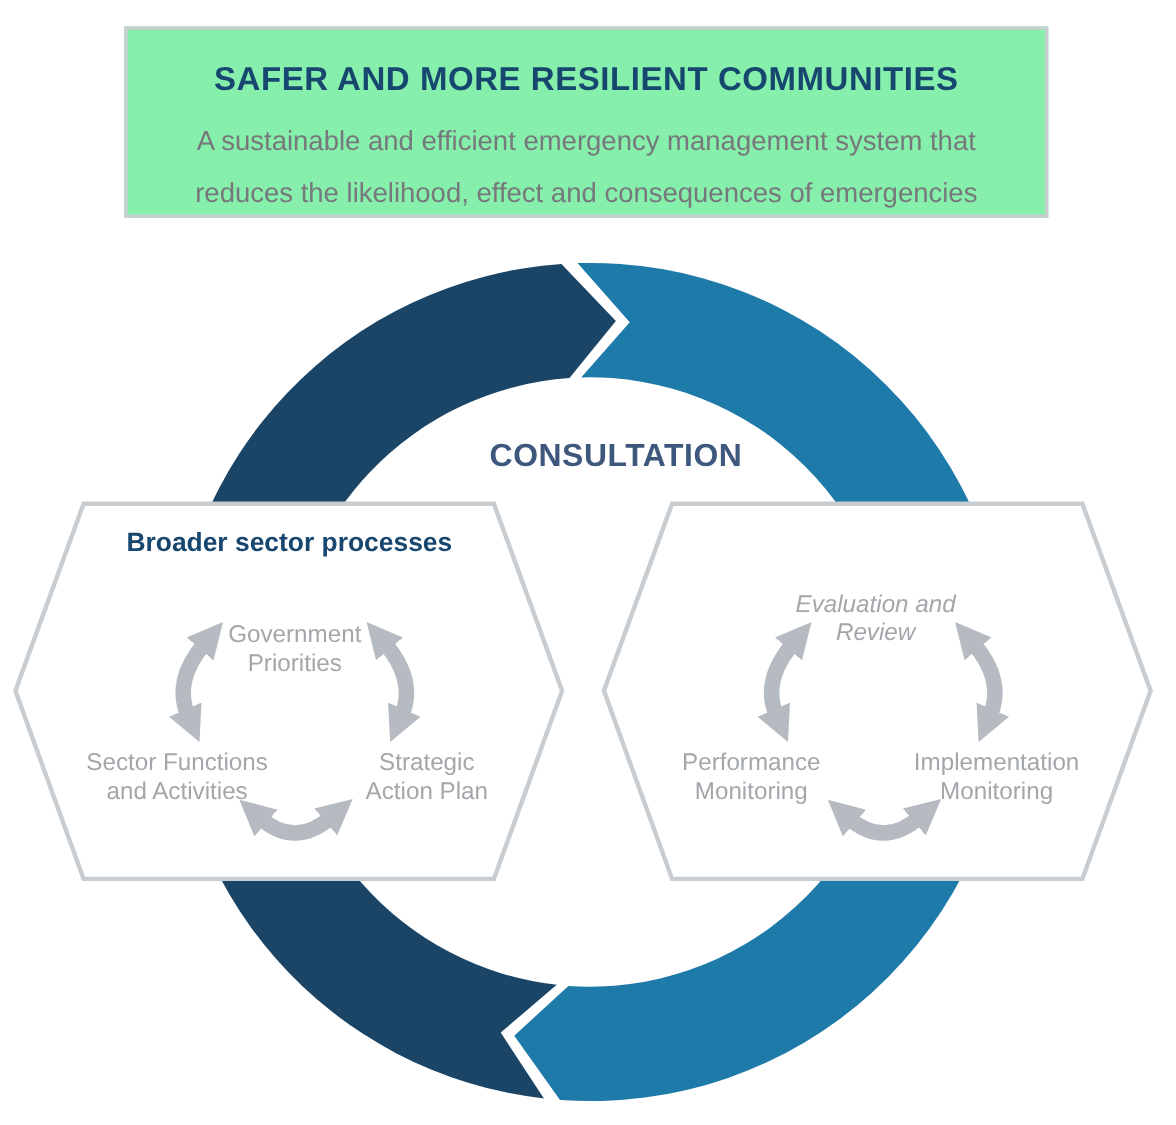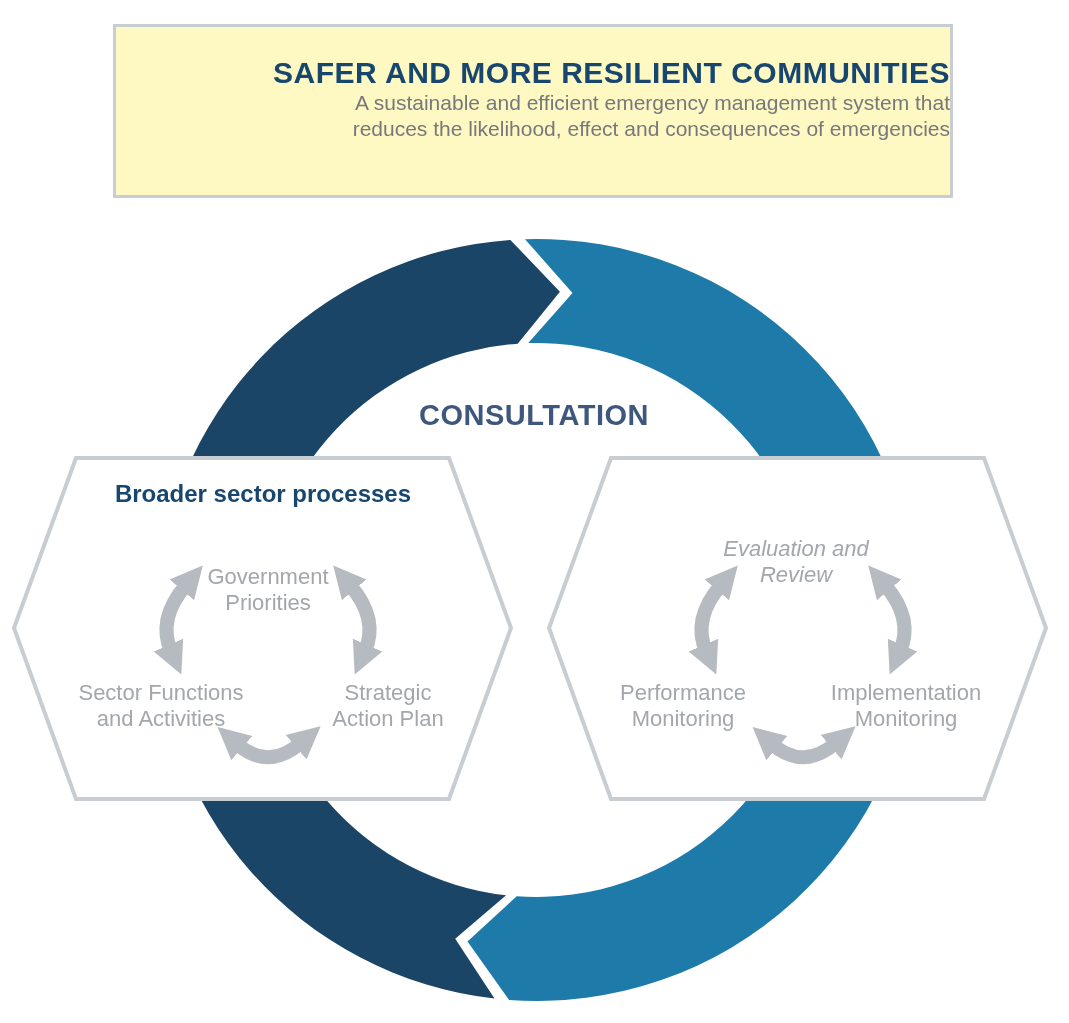--- a/index.html
+++ b/index.html
@@ -7,35 +7,35 @@
     position:relative;width:1069px;height:1023px;background:#fff;overflow:hidden;
     font-family:"Liberation Sans", sans-serif;
   }
   .layer-svg{position:absolute;left:0;top:0;z-index:1;}
   .overlay{position:absolute;z-index:2;}
 
   
   .outcome-box{
     left:113px;top:24px;width:840px;height:174px;
     border:3px solid var(--border-gray);box-sizing:border-box;
-    text-align:right;background:#fef9c3;
+    text-align:center;background:#86efac;
   }
   .outcome-title{
     margin-top:29px;font-size:30px;font-weight:700;letter-spacing:.5px;
     color:var(--navy);
   }
   .outcome-subtitle{
-    font-size:21px;line-height:26px;color:var(--subtitle-gray);
+    margin-top:14px;font-size:25px;line-height:48px;color:var(--subtitle-gray);
     white-space:pre-line;
   }
 
   
   .center-label{position:absolute;transform:translate(-50%,-50%);text-align:center;white-space:pre-line;}
   .consultation{
-    left:534px;top:415px;font-size:29px;font-weight:700;letter-spacing:.5px;
+    left:560px;top:415px;font-size:29px;font-weight:700;letter-spacing:.5px;
     color:var(--consultation);
   }
   .hex-title{font-size:24px;font-weight:700;color:var(--navy);white-space:nowrap;}
   .hex-title.left{left:263px;top:494px;}
   .hex-title.right{left:797px;top:494px;}
   .node-label{font-size:22px;line-height:26px;color:var(--node-gray);}
   .n-l-top{left:268px;top:590px;}
   .n-l-bl{left:161px;top:706px;}
   .n-l-br{left:388px;top:706px;}
   .n-r-top{left:796px;top:562px;font-style:italic;}

